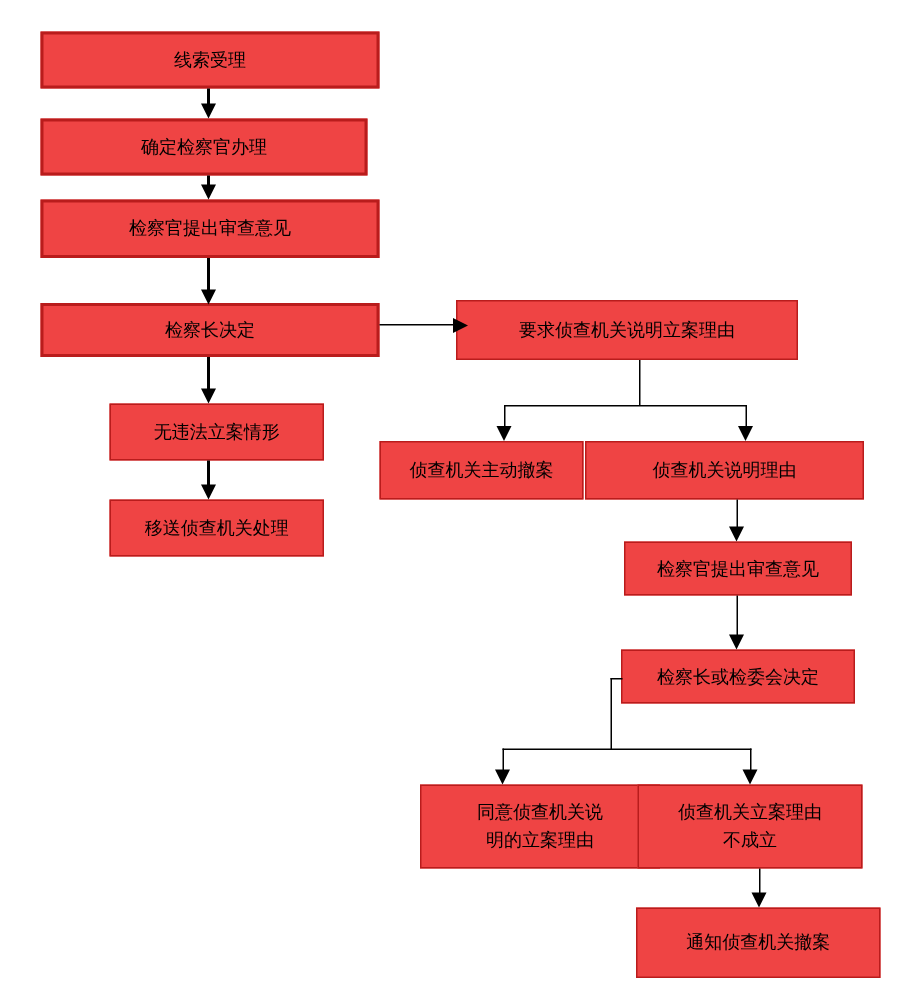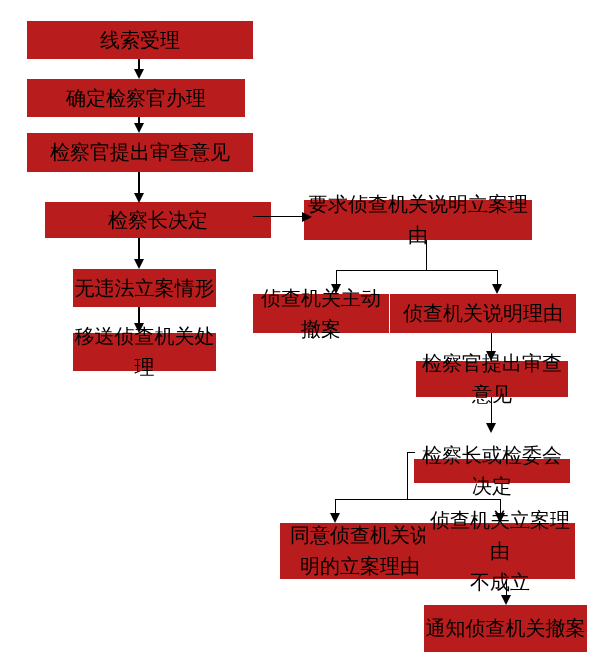--- a/index.html
+++ b/index.html
@@ -1,38 +1,38 @@
 <!DOCTYPE html>
 <html><head>
 <meta charset="utf-8">
 <style>
   html,body{margin:0;padding:0;background:#ffffff;}
   .canvas{
     position:relative;width:602px;height:663px;background:#ffffff;overflow:hidden;
     font-family:"Liberation Serif","DejaVu Serif",serif;
   }
   .node{
-    position:absolute;box-sizing:border-box;background:#b91c1c;
-    border:1px solid #b91c1c;color:#000;font-size:20px;line-height:1.55;
+    position:absolute;box-sizing:border-box;background:#ef4444;
+    border:1px solid #b91c1c;color:#000;font-size:12px;line-height:1.55;
     display:flex;align-items:center;justify-content:center;
     text-align:center;white-space:pre-line;
   }
   .thick{border-width:2px;}
   
   .b1{left:27px;top:21px;width:226px;height:38px}
   .b2{left:27px;top:79px;width:218px;height:38px}
   .b3{left:27px;top:133px;width:226px;height:39px}
-  .b4{left:45px;top:202px;width:226px;height:36px}
+  .b4{left:27px;top:202px;width:226px;height:36px}
   .b5{left:73px;top:269px;width:143px;height:38px}
   .b6{left:73px;top:333px;width:143px;height:38px}
   .b7{left:304px;top:200px;width:228px;height:40px}
   .b8{left:253px;top:294px;width:136px;height:39px}
   .b9{left:390px;top:294px;width:186px;height:39px}
   .b10{left:416px;top:361px;width:152px;height:36px}
-  .b11{left:414px;top:459px;width:156px;height:24px}
+  .b11{left:414px;top:433px;width:156px;height:36px}
   .b12{left:280px;top:523px;width:160px;height:56px}
   .b13{left:425px;top:523px;width:150px;height:56px}
   .b14{left:424px;top:605px;width:163px;height:47px}
   
   .vl{position:absolute;width:2px;background:#000;}
   .vl1{position:absolute;width:1px;background:#000;}
   .hl{position:absolute;height:1px;background:#000;}
   .ad{position:absolute;width:0;height:0;border-left:5px solid transparent;border-right:5px solid transparent;border-top:10px solid #000;}
   .ar{position:absolute;width:0;height:0;border-top:5px solid transparent;border-bottom:5px solid transparent;border-left:10px solid #000;}
   

